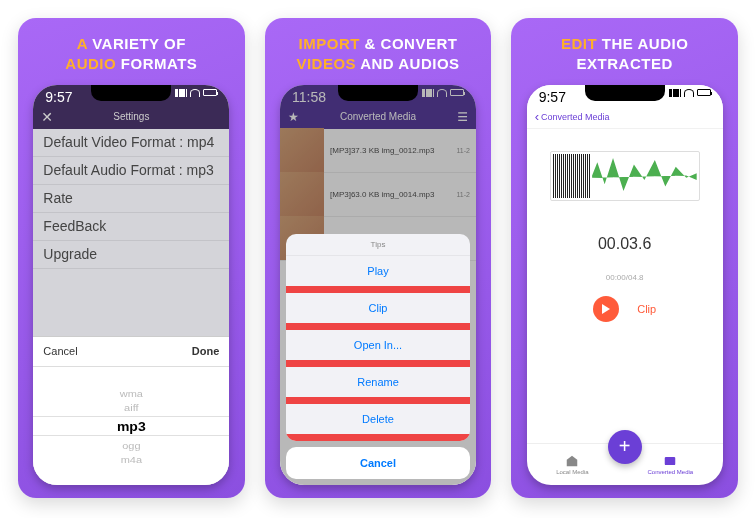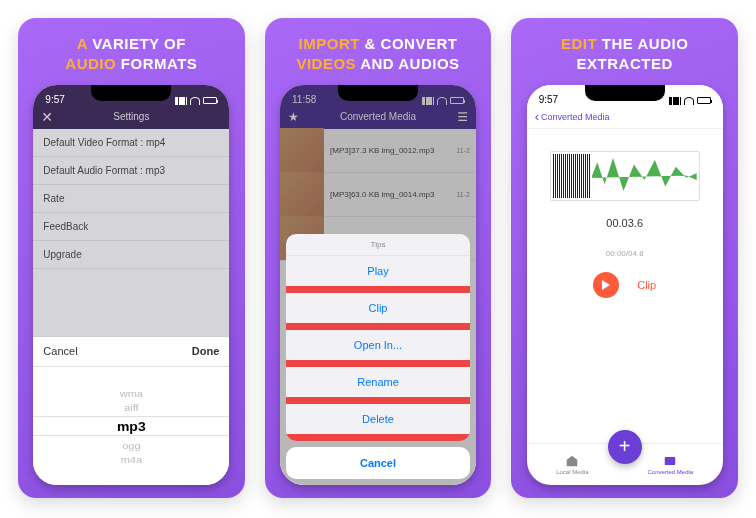--- a/index.html
+++ b/index.html
@@ -43,38 +43,38 @@
     overflow: hidden;
     position: relative;
     box-shadow: 0 4px 10px rgba(0,0,0,.25);
     display:flex;
     flex-direction:column;
   }
   .statusbar {
     height:20px;
     display:flex;
     justify-content:space-between;
-    align-items:flex-end;
+    align-items:flex-start;
     padding: 4px 12px 0;
-    font-size:10px;
+    font-size:14px;
     color:#fff;
   }
   .statusbar .icons { display:flex; gap:3px; align-items:center;}
   .sig { width:12px;height:8px;background:linear-gradient(to right,#fff 25%,transparent 25% 30%,#fff 30% 55%,transparent 55% 60%,#fff 60% 85%,transparent 85% 90%,#fff 90%);}
   .wifi { width:10px;height:8px;border-radius:50% 50% 0 0;border:1.5px solid #fff;border-bottom:none;}
   .batt { width:14px;height:7px;border:1px solid #fff;border-radius:1px;position:relative;}
   .batt::after{content:"";position:absolute;right:-2px;top:1.5px;width:1.5px;height:3px;background:#fff;}
   .notch { position:absolute;top:0;left:50%;transform:translateX(-50%);width:80px;height:16px;background:#000;border-radius:0 0 10px 10px;z-index:5;}
 
   
   .hdrA { background:#3b2a56;height:44px;}
   .navA { height:24px;display:flex;align-items:center;justify-content:center;color:#ccc;font-size:10px;position:relative;padding:0 10px;}
   .navA .close { position:absolute;left:8px;color:#ccc;font-size:14px;}
   .dimlist { background:rgba(210,210,215,.95); flex:1;}
-  .dimlist .row { height:28px;font-size:10px;color:#444;display:flex;align-items:center;padding:0 10px;border-bottom:1px solid rgba(0,0,0,.08);}
+  .dimlist .row { height:28px;font-size:14px;color:#444;display:flex;align-items:center;padding:0 10px;border-bottom:1px solid rgba(0,0,0,.08);}
   .picker {
     position:absolute;bottom:0;left:0;right:0;background:#fff;
     border-top:1px solid #ccc;
   }
   .picker .bar {height:30px;display:flex;justify-content:space-between;align-items:center;padding:0 10px;font-size:11px;border-bottom:1px solid #ddd;}
   .picker .bar .c{color:#333;} .picker .bar .d{color:#333;font-weight:600;padding-left:12px;}
   .wheel { height:118px;display:flex;flex-direction:column;align-items:center;justify-content:center;gap:2px;}
   .wheel div{font-size:11px;color:#bbb;transform:scaleY(.9);} 
   .wheel .sel{font-size:14px;color:#000;font-weight:600;border-top:1px solid #ddd;border-bottom:1px solid #ddd;width:100%;text-align:center;padding:2px 0;}
 
@@ -98,21 +98,21 @@
   .hdrC{background:#fff;height:44px;border-bottom:1px solid #f1f1f1;}
   .hdrC .statusbar{color:#000;}
   .navC{height:24px;display:flex;align-items:center;font-size:9px;color:#6b3fd6;padding:0 8px;}
   .navC .chev{font-size:13px;margin-right:2px;}
   .editor{flex:1;background:#fff;display:flex;flex-direction:column;align-items:center;padding-top:22px;}
   .wave{width:150px;height:50px;border:1px solid #ddd;border-radius:2px;display:flex;align-items:center;padding:2px;gap:2px;}
   .wseg{height:100%;}
   .wseg.a{flex:0 0 26%;background:repeating-linear-gradient(90deg,#222 0 1px,transparent 1px 2px);}
   .wseg.b{flex:1;background:#4caf50;clip-path:polygon(0 50%,5% 20%,12% 70%,20% 10%,30% 85%,40% 25%,50% 60%,60% 15%,70% 75%,80% 30%,90% 55%,100% 45%,100% 60%,90% 50%,0 55%);}
   .times{text-align:center;margin-top:16px;}
-  .times .t1{font-size:11px;color:#333;}
+  .times .t1{font-size:16px;color:#333;margin-top:18px;}
   .times .t2{font-size:8px;color:#aaa;margin-top:20px;}
   .ctrls{margin-top:14px;display:flex;align-items:center;gap:18px;}
   .play{width:26px;height:26px;border-radius:50%;background:#ff5b3a;display:flex;align-items:center;justify-content:center;}
   .play svg{width:10px;height:10px;fill:#fff;}
   .clip{font-size:11px;color:#ff5b3a;}
   .tabbar{height:42px;border-top:1px solid #eee;display:flex;align-items:center;justify-content:space-around;position:relative;}
   .tabbar .fab{position:absolute;left:50%;top:-14px;transform:translateX(-50%);width:34px;height:34px;border-radius:50%;background:#6b3fd6;color:#fff;display:flex;align-items:center;justify-content:center;font-size:20px;box-shadow:0 3px 6px rgba(0,0,0,.25);}
   .tabbtn{display:flex;flex-direction:column;align-items:center;gap:1px;font-size:6px;color:#888;}
   .tabbtn.active{color:#6b3fd6;}
   .tabbtn svg{width:14px;height:14px;}

